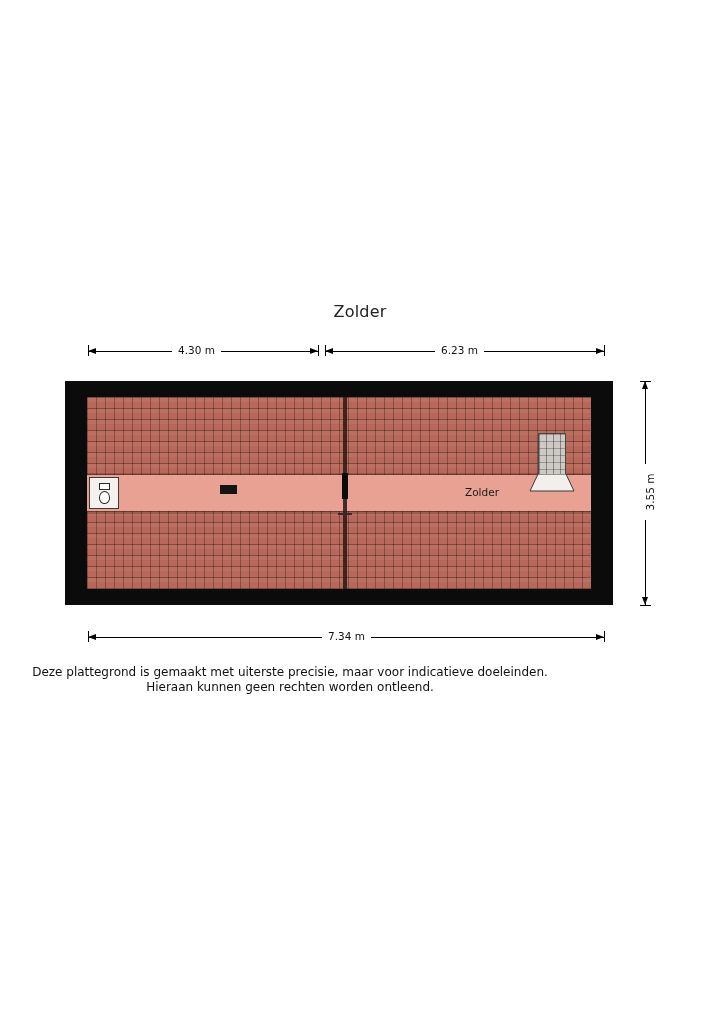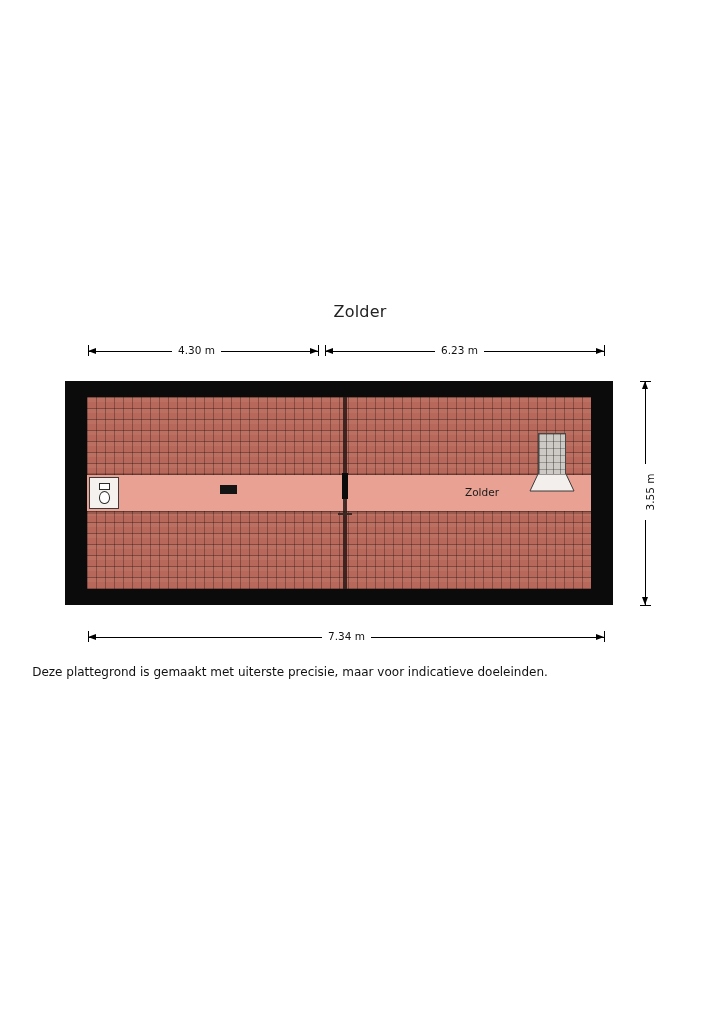--- a/index.html
+++ b/index.html
@@ -292,13 +292,14 @@
 
 <div class="dim-line" style="left:88px; top:637px; width:516px;"></div>
 <div class="arrow-l" style="left:88px; top:633.5px;"></div>
 <div class="arrow-r" style="left:596px; top:633.5px;"></div>
 <div class="tick" style="left:88px; top:631px;"></div>
 <div class="tick" style="left:604px; top:631px;"></div>
 <div class="dim-label" style="left:322px; top:630px;">7.34 m</div>
 
 <div id="disclaimer">
   <div>Deze plattegrond is gemaakt met uiterste precisie, maar voor indicatieve doeleinden.</div>
+  <div>Hieraan kunnen geen rechten worden ontleend.</div>
 </div>
 
 </body></html>

